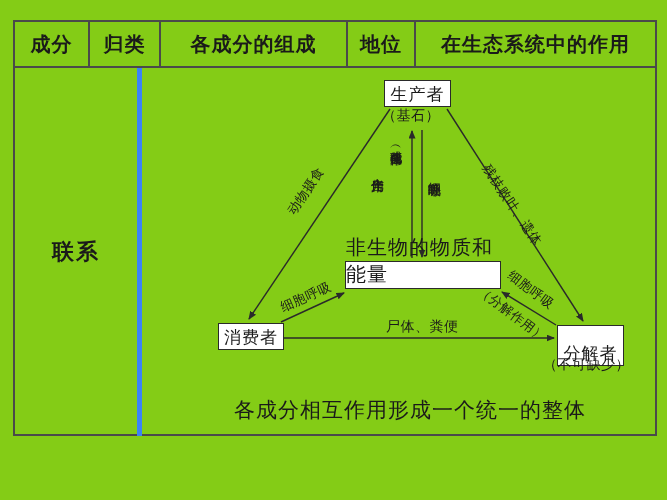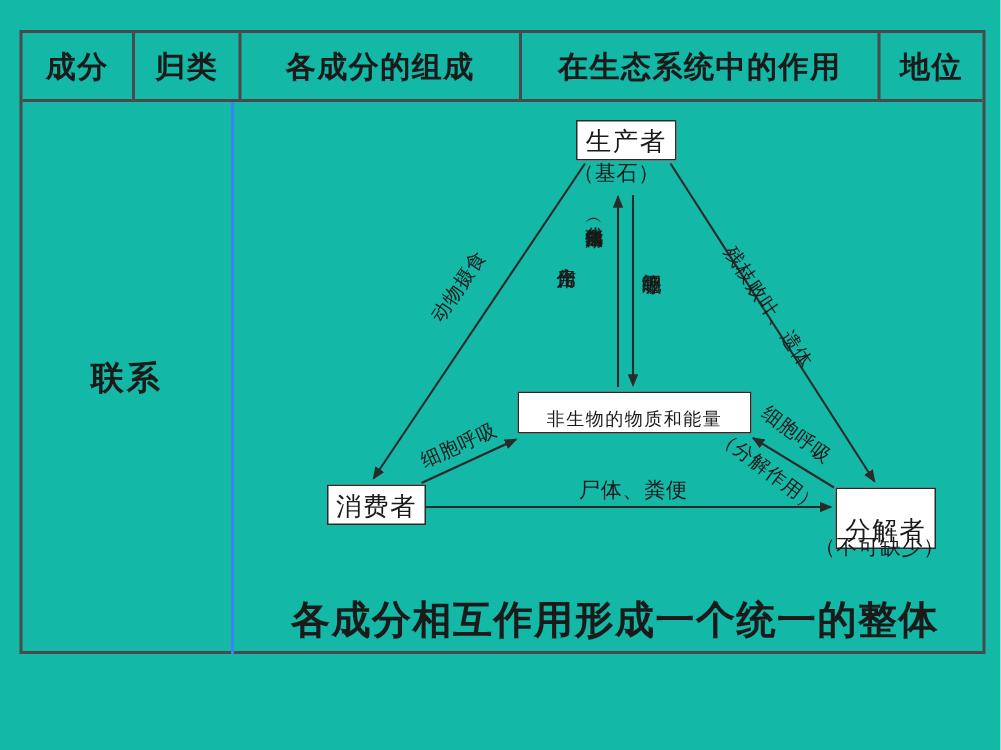--- a/index.html
+++ b/index.html
@@ -1,55 +1,55 @@
 <!DOCTYPE html>
 <html><head>
 <meta charset="utf-8">
 <style>
   html,body{margin:0;padding:0;background:#fff;}
   .canvas{
-    position:relative;width:667px;height:500px;background:#14b8a6;overflow:hidden;
+    position:relative;width:667px;height:500px;background:#84cc16;overflow:hidden;
     font-family:"Liberation Serif","DejaVu Serif",serif;color:#1a1a1a;
   }
   
   .tbl{position:absolute;left:13px;top:20px;width:644px;height:416px;border:2px solid #4a4a4a;box-sizing:border-box;}
   .hdr{display:flex;height:46px;border-bottom:2px solid #4a4a4a;box-sizing:border-box;}
   .hcell{display:flex;align-items:center;justify-content:center;
          font-size:20px;font-weight:bold;border-right:2px solid #4a4a4a;box-sizing:border-box;letter-spacing:1px;}
   .hcell:last-child{border-right:none;}
   .h0{width:75px;}.h1{width:71px;}.h2{width:187px;}.h3{width:239px;}.h4{flex:1;}
   .bodyrow{display:flex;height:368px;}
-  .lcell{width:141px;border-right:2px solid #3b82f6;box-sizing:border-box;
+  .lcell{width:127px;border-right:5px solid #3b82f6;box-sizing:border-box;
          display:flex;align-items:center;justify-content:center;}
   .linklabel{font-size:22px;font-weight:bold;letter-spacing:2px;}
   .dcell{flex:1;position:relative;}
   
   .overlay{position:absolute;left:0;top:0;width:667px;height:500px;pointer-events:none;}
   .node{position:absolute;border:1.5px solid #2a2a2a;background:#fff;box-sizing:border-box;
         display:flex;align-items:flex-end;justify-content:center;font-size:17px;letter-spacing:1px;}
   .note{position:absolute;font-size:14px;letter-spacing:0.5px;}
   .elabel{position:absolute;font-size:13px;white-space:nowrap;letter-spacing:0.5px;}
   .vtext{writing-mode:vertical-rl;text-orientation:upright;line-height:1;}
   .rot{transform-origin:center center;}
   .caption{position:absolute;left:170px;top:396px;width:480px;text-align:center;
-           font-size:26px;font-weight:bold;letter-spacing:1px;}
+           font-size:21px;font-weight:normal;letter-spacing:1px;}
   svg.lines{position:absolute;left:0;top:0;}
 </style>
 </head>
 <body>
 
 <div class="canvas">
 
   <div class="tbl">
     <div class="hdr">
       <div class="hcell h0">成分</div>
       <div class="hcell h1">归类</div>
       <div class="hcell h2">各成分的组成</div>
+      <div class="hcell h4">地位</div>
       <div class="hcell h3">在生态系统中的作用</div>
-      <div class="hcell h4">地位</div>
     </div>
     <div class="bodyrow">
       <div class="lcell">
         <span class="linklabel">联系</span>
       </div>
       <div class="dcell"></div>
     </div>
   </div>
 
   <div class="overlay">
@@ -74,21 +74,21 @@
       <line x1="556" y1="325" x2="502" y2="292" stroke="#2a2a2a" stroke-width="1.4" marker-end="url(#ah)"></line>
 
       <line x1="284" y1="338" x2="554" y2="338" stroke="#2a2a2a" stroke-width="1.4" marker-end="url(#ah)"></line>
     </svg>
 
     <div class="node" style="left:384px;top:80px;width:67px;height:27px;">
       <span>生产者</span>
     </div>
     <div class="note" style="left:382px;top:107px;width:72px;">（基石）</div>
 
-    <div class="node" style="left:345px;top:261px;width:156px;height:28px;font-size:12px;">
+    <div class="node" style="left:345px;top:261px;width:156px;height:28px;font-size:20px;">
       <span>非生物的物质和能量</span>
     </div>
 
     <div class="node" style="left:218px;top:323px;width:66px;height:27px;">
       <span>消费者</span>
     </div>
 
     <div class="node" style="left:557px;top:325px;width:67px;height:41px;">
       <span>分解者</span>
     </div>

